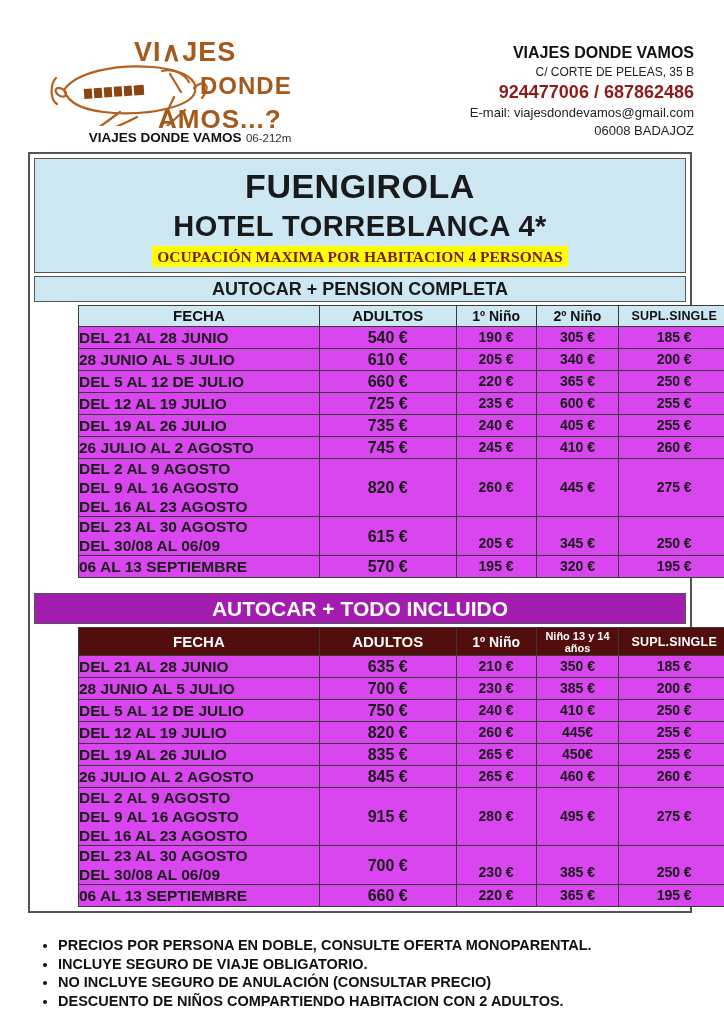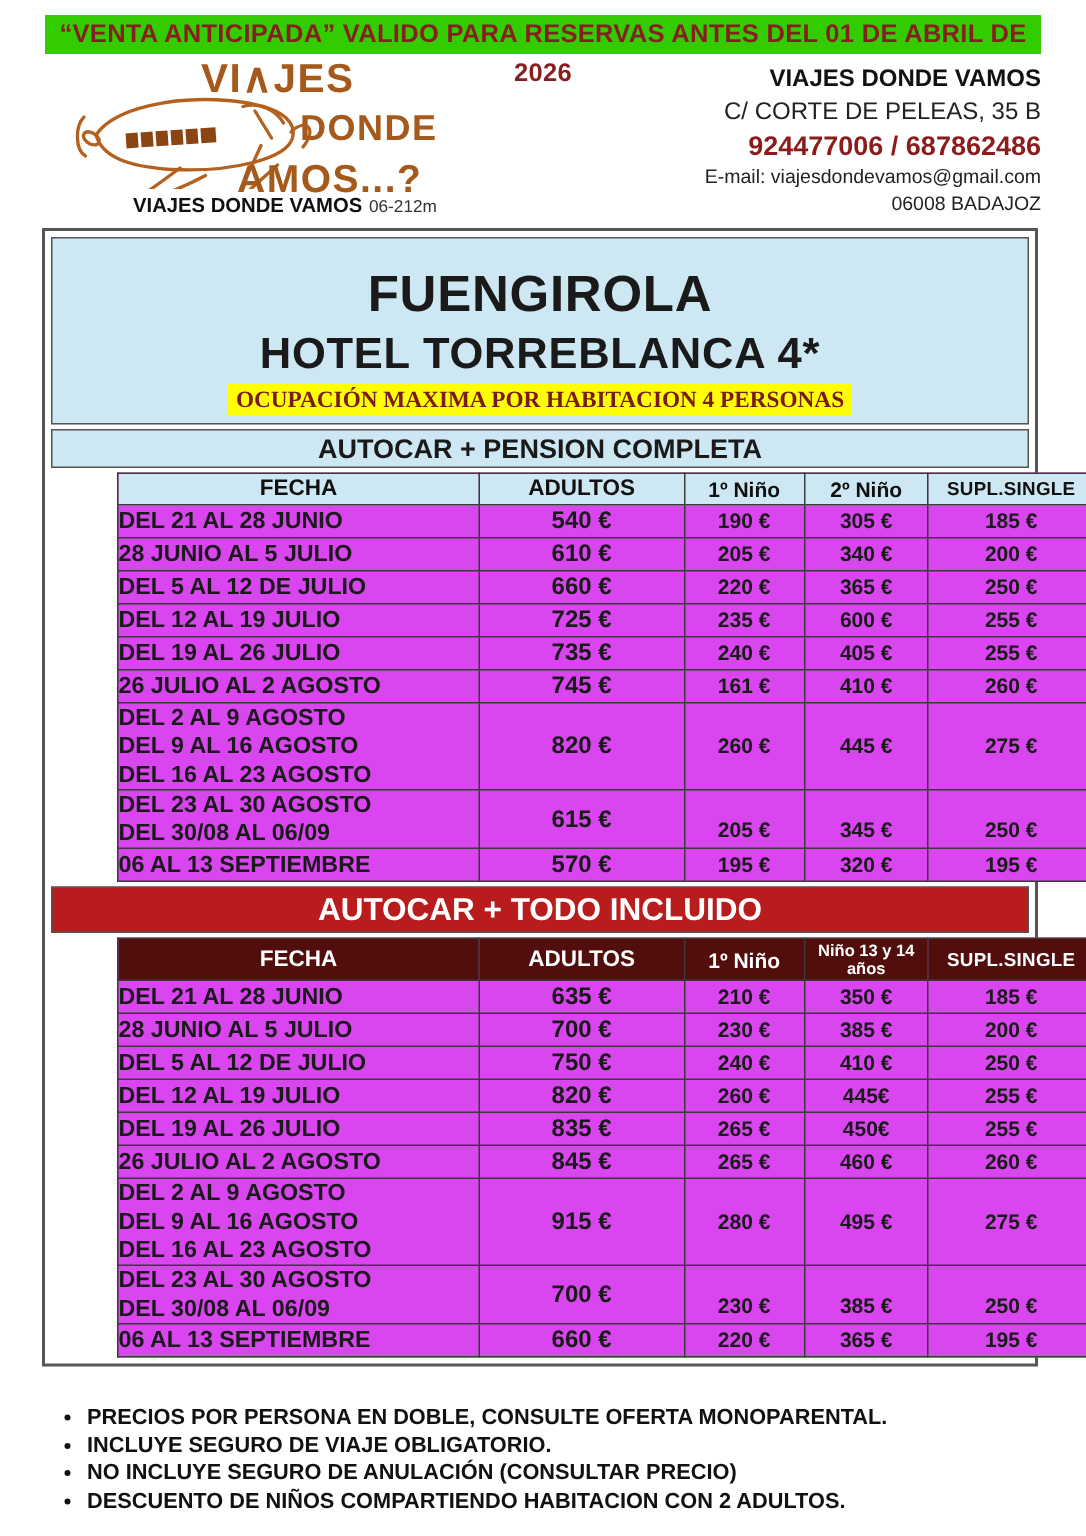--- a/index.html
+++ b/index.html
@@ -17,40 +17,40 @@
   .logo-canvas{position:absolute;left:0;top:0;width:300px;height:86px;}
   .logo-word{position:absolute;color:#a55a1c;font-weight:bold;letter-spacing:1px;}
   .lw1{left:92px;top:-4px;font-size:27px;}
   .lw2{left:158px;top:32px;font-size:24px;}
   .lw3{left:116px;top:64px;font-size:26px;}
   .logo-caption{position:absolute;left:18px;top:88px;width:260px;text-align:center;white-space:nowrap;}
   .logo-caption b{font-size:13.5px;color:#111;}
   .logo-caption span{font-size:11.5px;color:#333;}
   .contact{position:absolute;right:30px;top:2px;width:330px;text-align:right;line-height:1.35;}
   .contact .c-name{font-size:16px;font-weight:bold;color:#111;}
-  .contact .c-addr{font-size:16px;color:#222;}
+  .contact .c-addr{font-size:12px;color:#222;}
   .contact .c-phones{font-size:18px;font-weight:bold;color:#8c1c1c;}
   .contact .c-email{font-size:13px;color:#222;}
   .contact .c-postal{font-size:13px;color:#222;text-align:right;}
 
   
   .sheet{position:absolute;left:28px;top:152px;width:664px;
          border:2px solid #555;background:#fff;padding:4px;
          display:flex;flex-direction:column;gap:3px;box-sizing:border-box;}
   .section{border:1px solid #555;background:#cde7f3;text-align:center;}
-  .title-section{padding:16px 0 5px 0;}
+  .title-section{padding:6px 0 5px 0;}
   .dest-title{font-size:34px;font-weight:bold;line-height:42px;letter-spacing:.5px;}
   .hotel-title{font-size:29px;font-weight:bold;line-height:38px;letter-spacing:.5px;}
   .occupancy{display:inline-block;background:#ffff00;color:#7b1a1a;
              font-family:"Liberation Serif",serif;font-weight:bold;font-size:15.5px;
              line-height:21px;padding:0 5px;margin-top:1px;}
   .salidas{font-size:27px;font-weight:bold;line-height:38px;letter-spacing:.3px;}
   .band-blue{font-size:18px;font-weight:bold;line-height:24px;}
-  .band-maroon{border:1px solid #555;background:#b91c1c;color:#fff;
-               font-size:21px;font-weight:bold;line-height:29px;text-align:center;}
+  .band-maroon{border:1px solid #555;background:#a21caf;color:#fff;
+               font-size:21px;font-weight:bold;line-height:29px;text-align:center;margin-top:12px;}
 
   
   table.price-table{width:100%;border-collapse:collapse;table-layout:fixed;background:#d946ef;margin-left:44px;}
   table.price-table td,table.price-table th{border:1px solid #3a3a3a;padding:0;}
   thead.head-blue th{background:#cde7f3;color:#111;}
   thead.head-maroon th{background:#520d0d;color:#ffffff;}
   th{font-weight:bold;height:20px;line-height:14px;}
   .th-fecha,.th-adultos{font-size:15px;}
   .th-nino{font-size:14px;}
   .th-single{font-size:12.5px;letter-spacing:.2px;}
@@ -66,21 +66,20 @@
   .notes{position:absolute;left:30px;top:936px;width:670px;margin:0;padding:0 0 0 28px;}
   .notes li{font-size:14.5px;font-weight:bold;line-height:18.5px;color:#111;}
 
   svg .stroke{fill:none;stroke:#b4601e;stroke-width:2.2;stroke-linecap:round;}
 </style>
 </head>
 <body>
 
 <div class="page">
 
-  <div class="banner">“VENTA ANTICIPADA” VALIDO PARA RESERVAS ANTES DEL 01 DE ABRIL DE 2026</div>
 
   <div class="header">
     <div class="logo-block">
       <svg class="logo-canvas" viewBox="0 0 300 86">
         <path class="stroke" d="M22,50 C34,32 74,24 110,27 C144,30 156,40 153,52 C149,66 112,75 72,73 C42,71 26,64 22,50 Z"></path>
         <path class="stroke" d="M22,50 C14,44 10,52 18,56 C24,58 26,54 22,50 Z"></path>
         <path class="stroke" d="M14,38 C8,44 8,60 15,64"></path>
         <path class="stroke" d="M120,31 C130,28 142,33 147,42"></path>
         <path class="stroke" d="M128,34 L139,52"></path>
         <g transform="rotate(-4 70 52)" fill="#8a4512">
@@ -172,21 +171,21 @@
           <tr>
             <td class="date-cell">DEL 19 AL 26 JULIO</td>
             <td class="price-cell adults-cell">735 €</td>
             <td class="price-cell">240 €</td>
             <td class="price-cell">405 €</td>
             <td class="price-cell">255 €</td>
           </tr>
           <tr>
             <td class="date-cell">26 JULIO AL 2 AGOSTO</td>
             <td class="price-cell adults-cell">745 €</td>
-            <td class="price-cell">161 €</td>
+            <td class="price-cell">245 €</td>
             <td class="price-cell">410 €</td>
             <td class="price-cell">260 €</td>
           </tr>
           <tr class="row-triple">
             <td class="date-cell">DEL 2 AL 9 AGOSTO
 DEL 9 AL 16 AGOSTO
 DEL 16 AL 23 AGOSTO</td>
             <td class="price-cell adults-cell">820 €</td>
             <td class="price-cell">260 €</td>
             <td class="price-cell">445 €</td>

